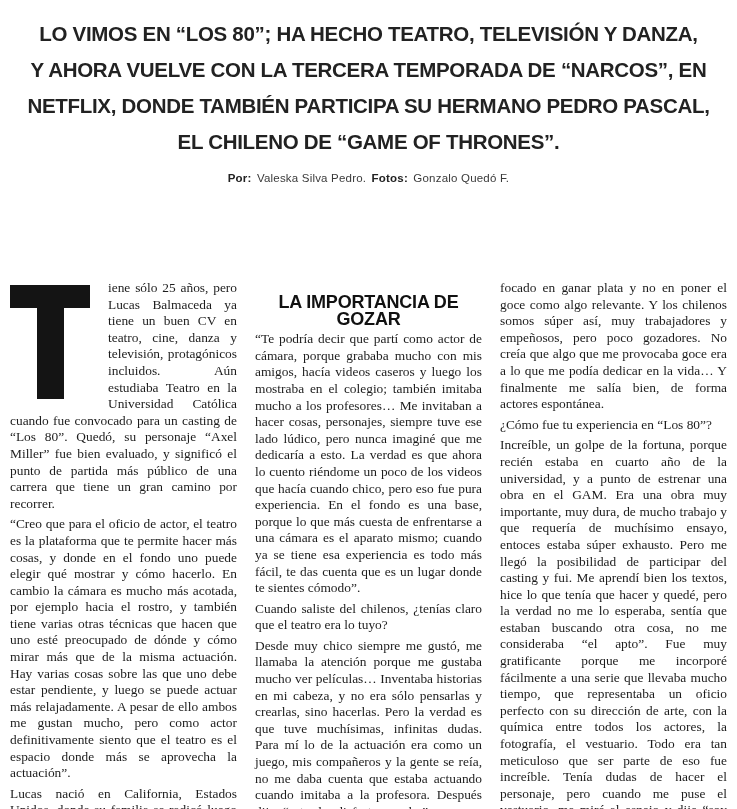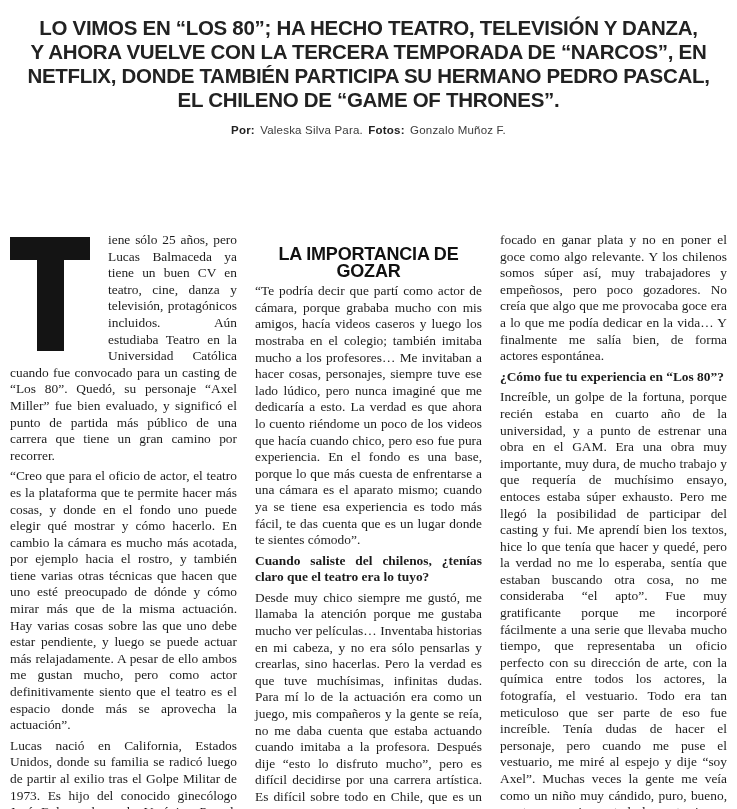--- a/index.html
+++ b/index.html
@@ -18,21 +18,21 @@
     font-family: "Liberation Serif", serif;
   }
   
   .headline {
     margin: 16px auto 0 auto;
     width: 700px;
     text-align: center;
     font-family: "Liberation Sans", sans-serif;
     font-weight: 700;
     font-size: 20.5px;
-    line-height: 24px;
+    line-height: 36px;
     letter-spacing: -0.3px;
     color: #222222;
     white-space: pre-line;
   }
   
   .byline {
     margin-top: 12px;
     text-align: center;
     font-family: "Liberation Sans", sans-serif;
     font-size: 11.5px;
@@ -53,21 +53,21 @@
   .column {
     flex: 1 1 0;
     overflow: hidden;
     text-align: justify;
     font-size: 13.4px;
     line-height: 16.6px;
     color: #1c1c1c;
   }
   .column p { margin: 4px; }
   .block.question {
-    font-weight: 700;
+    font-weight: 400;
   }
   .block.subhead {
     margin: 18px 0 4px 0;
     font-family: "Liberation Sans", sans-serif;
     font-weight: 700;
     font-size: 18px;
     letter-spacing: -0.2px;
     color: #111111;
     text-align: center;
   }
@@ -107,23 +107,23 @@
 
 <div class="page">
 
   <div class="headline">LO VIMOS EN “LOS 80”; HA HECHO TEATRO, TELEVISIÓN Y DANZA,
 Y AHORA VUELVE CON LA TERCERA TEMPORADA DE “NARCOS”, EN
 NETFLIX, DONDE TAMBIÉN PARTICIPA SU HERMANO PEDRO PASCAL,
 EL CHILENO DE “GAME OF THRONES”.</div>
 
   <div class="byline">
     <span class="b-label">Por:</span>
-    <span>Valeska Silva Para.</span>
+    <span>Valeska Silva Pedro.</span>
     <span class="b-label">Fotos:</span>
-    <span>Gonzalo Muñoz F.</span>
+    <span>Gonzalo Quedó F.</span>
   </div>
 
   <div class="columns">
     <div class="column">
         <p class="block opening"><span class="dropcap-shape">
             <span class="dropcap-letter">T</span>
           </span>iene sólo 25 años, pero Lucas Balmaceda ya tiene un buen CV en teatro, cine, danza y televisión, protagónicos incluidos. Aún estudiaba Teatro en la Universidad Católica cuando fue convocado para un casting de “Los 80”. Quedó, su personaje “Axel Miller” fue bien evaluado, y significó el punto de partida más público de una carrera que tiene un gran camino por recorrer.</p>
         <p class="block para">“Creo que para el oficio de actor, el teatro es la plataforma que te permite hacer más cosas, y donde en el fondo uno puede elegir qué mostrar y cómo hacerlo. En cambio la cámara es mucho más acotada, por ejemplo hacia el rostro, y también tiene varias otras técnicas que hacen que uno esté preocupado de dónde y cómo mirar más que de la misma actuación. Hay varias cosas sobre las que uno debe estar pendiente, y luego se puede actuar más relajadamente. A pesar de ello ambos me gustan mucho, pero como actor definitivamente siento que el teatro es el espacio donde más se aprovecha la actuación”.</p>
         <p class="block para">Lucas nació en California, Estados Unidos, donde su familia se radicó luego de partir al exilio tras el Golpe Militar de 1973. Es hijo del conocido ginecólogo José Balmaceda y de Verónica Pascal. Llegó a Chile cuando tenía 3 años, y estudió en el colegio Saint George. Su hermano, Pedro Pascal, se quedó viviendo en Norteamérica cuando su familia regresó al país, y por un tema artístico decidió usar públicamente su apellido materno, desarrollando una exitosa carrera en Hollywood. Participó en la serie de HBO “Game of Thrones” personificado al “príncipe Oberyn”, y tam-</p>
       </div>

